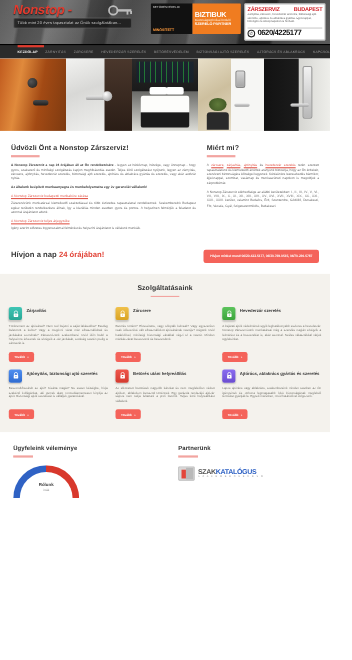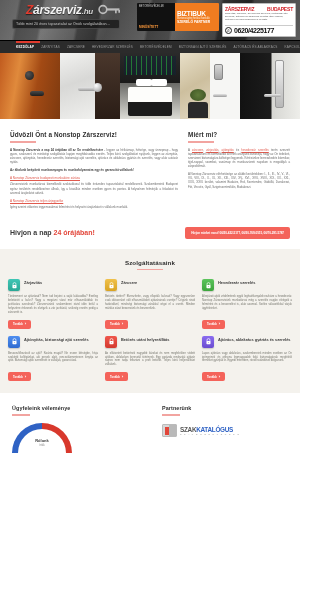--- a/index.html
+++ b/index.html
@@ -227,23 +227,21 @@
   .pl-t1 .g{color:#555;}
   .pl-t1 .b{color:#2f62c4;}
   .pl-t2{font-size:2.2px;color:#9a9a9a;letter-spacing:1px;}
 </style>
 </head>
 <body>
 
 <div class="header">
 
   <div class="logo-wrap">
-    <div class="logo-line2">
-      <span class="logo-l2-red">Z</span><span class="logo-l2-white">árszerviz</span><span class="logo-l2-hu">.hu</span>
-    </div>
+    <div class="logo-line1">Nonstop -</div>
     <div class="logo-tag">Több mint 20 éves tapasztalat az Önök szolgálatában...</div>
     <svg class="logo-key" viewBox="0 0 40 24">
       <circle cx="9" cy="11" r="7" fill="none" stroke="#cfcfcf" stroke-width="3"></circle>
       <rect x="15" y="9" width="24" height="4" fill="#cfcfcf"></rect>
       <rect x="31" y="12" width="3" height="6" fill="#cfcfcf"></rect>
       <rect x="37" y="12" width="3" height="5" fill="#cfcfcf"></rect>
     </svg>
   </div>
 
   <div class="badges">

